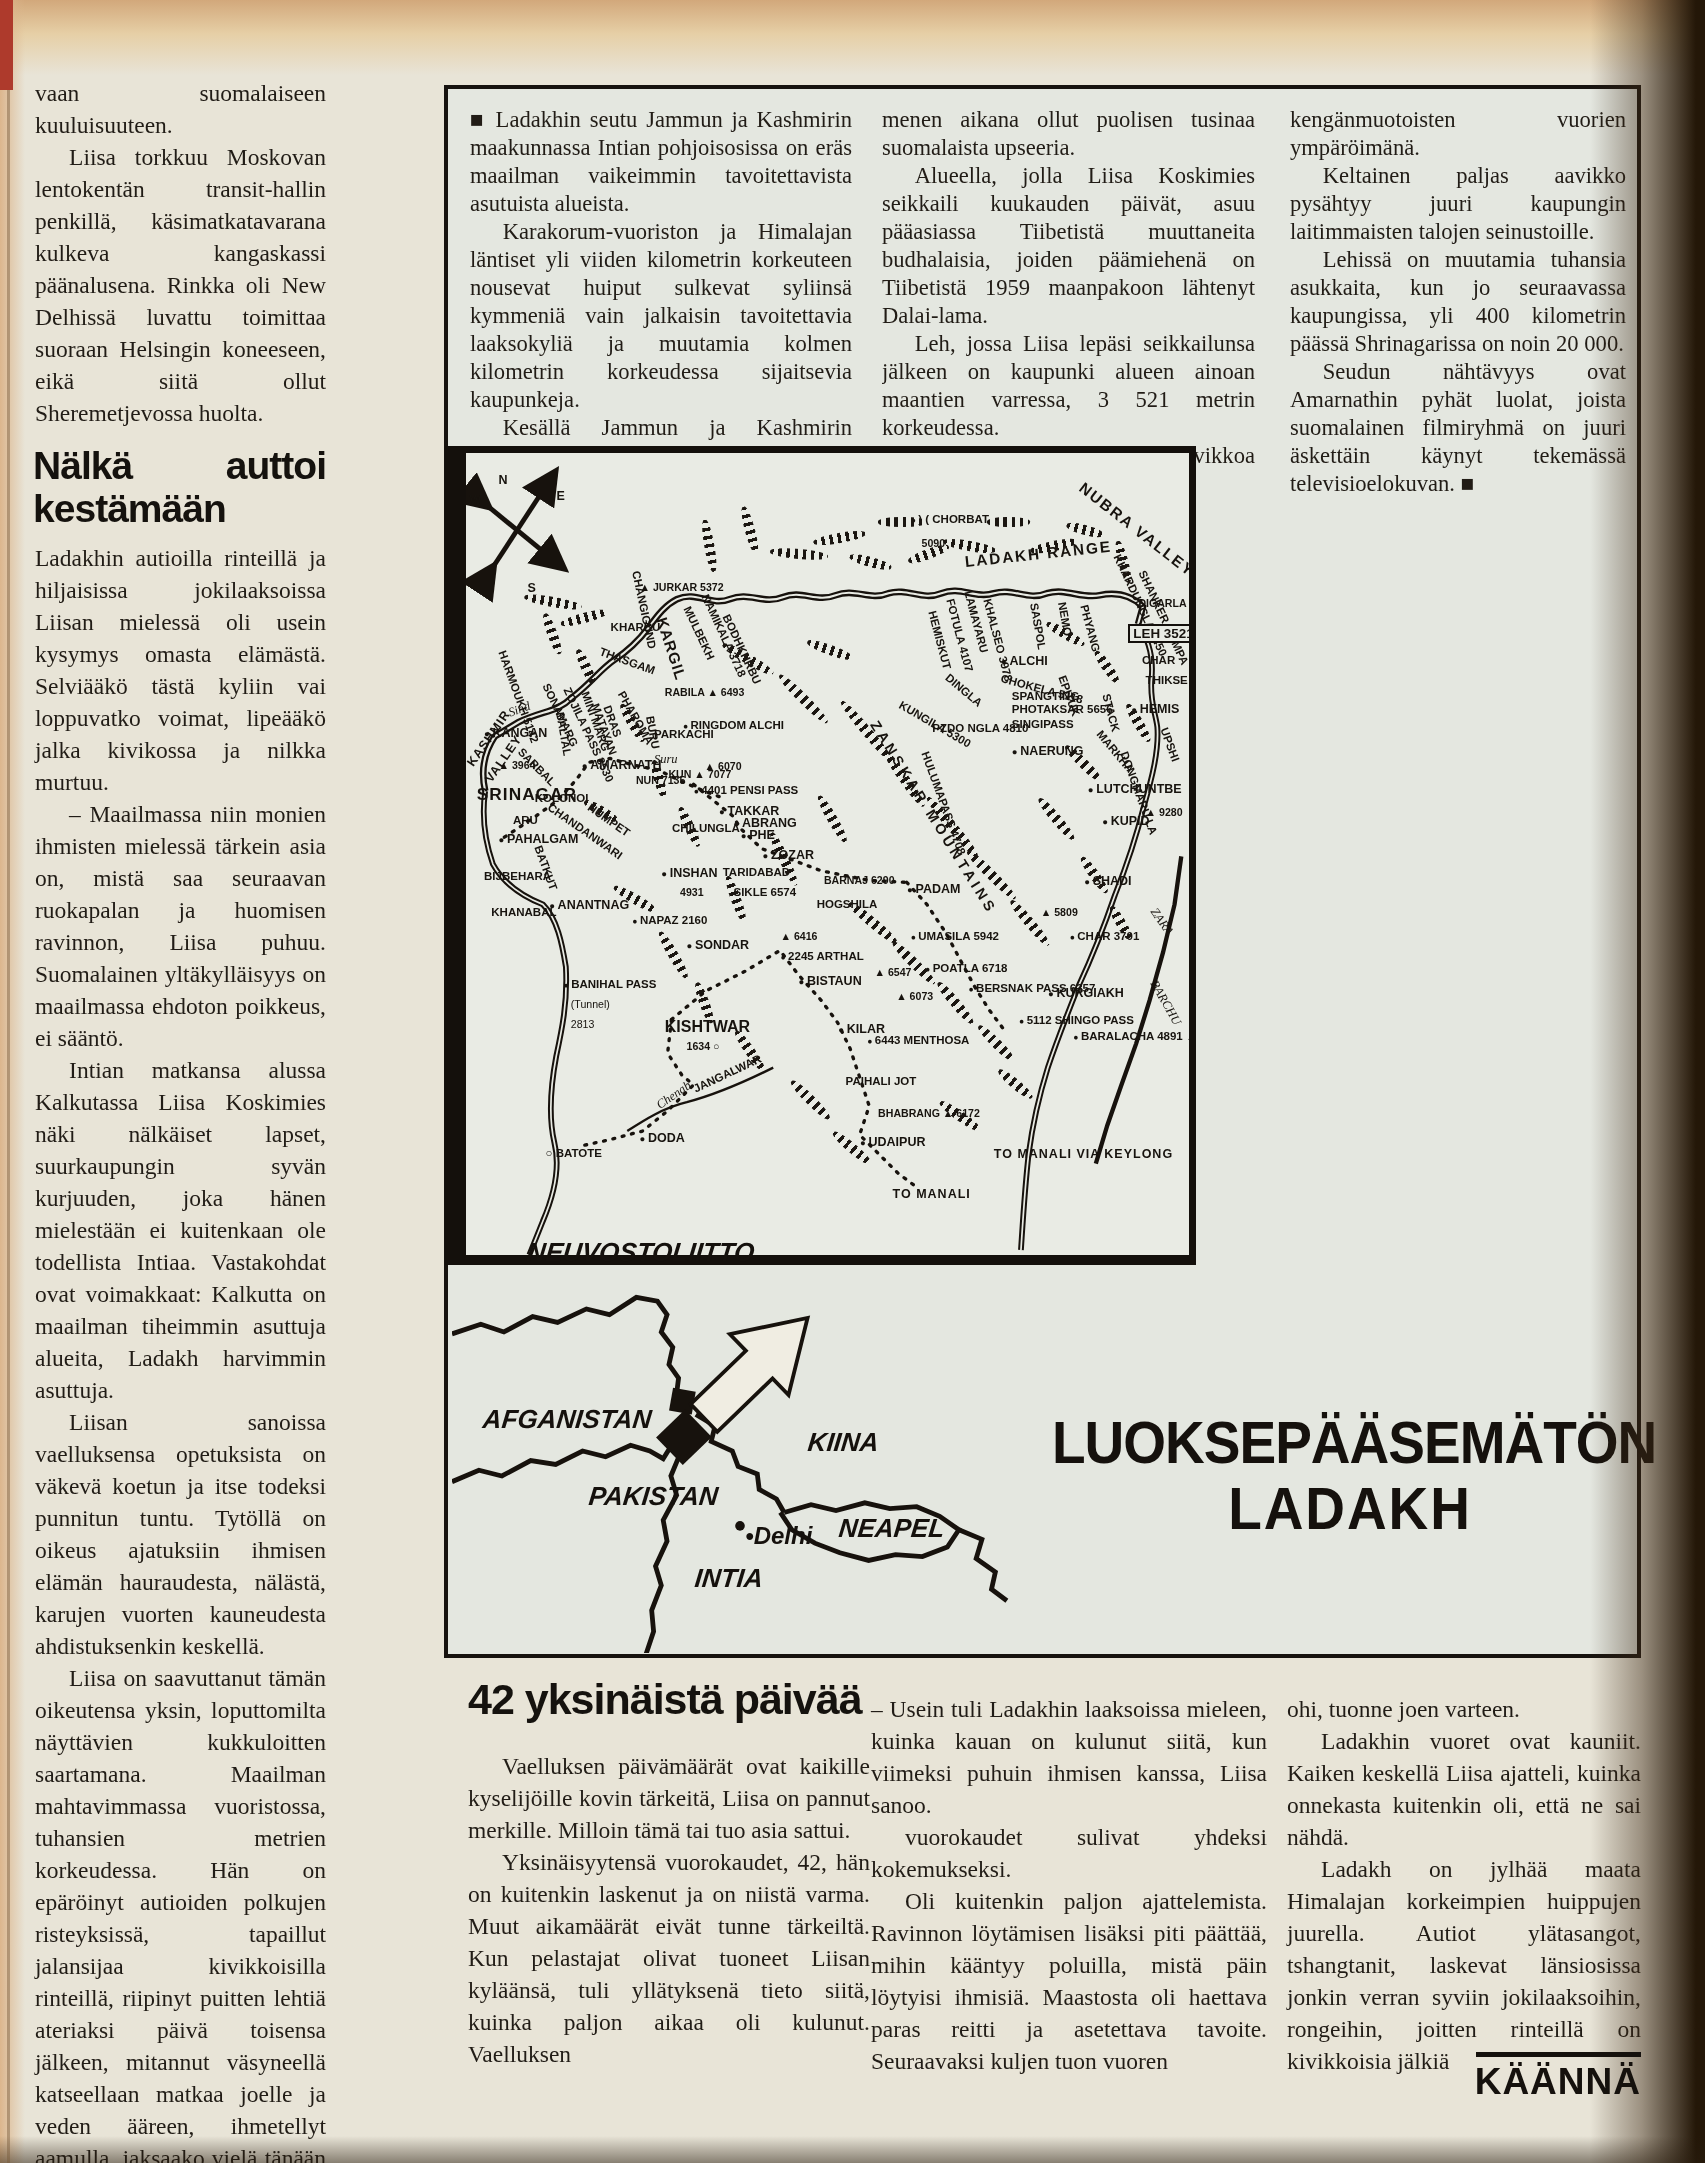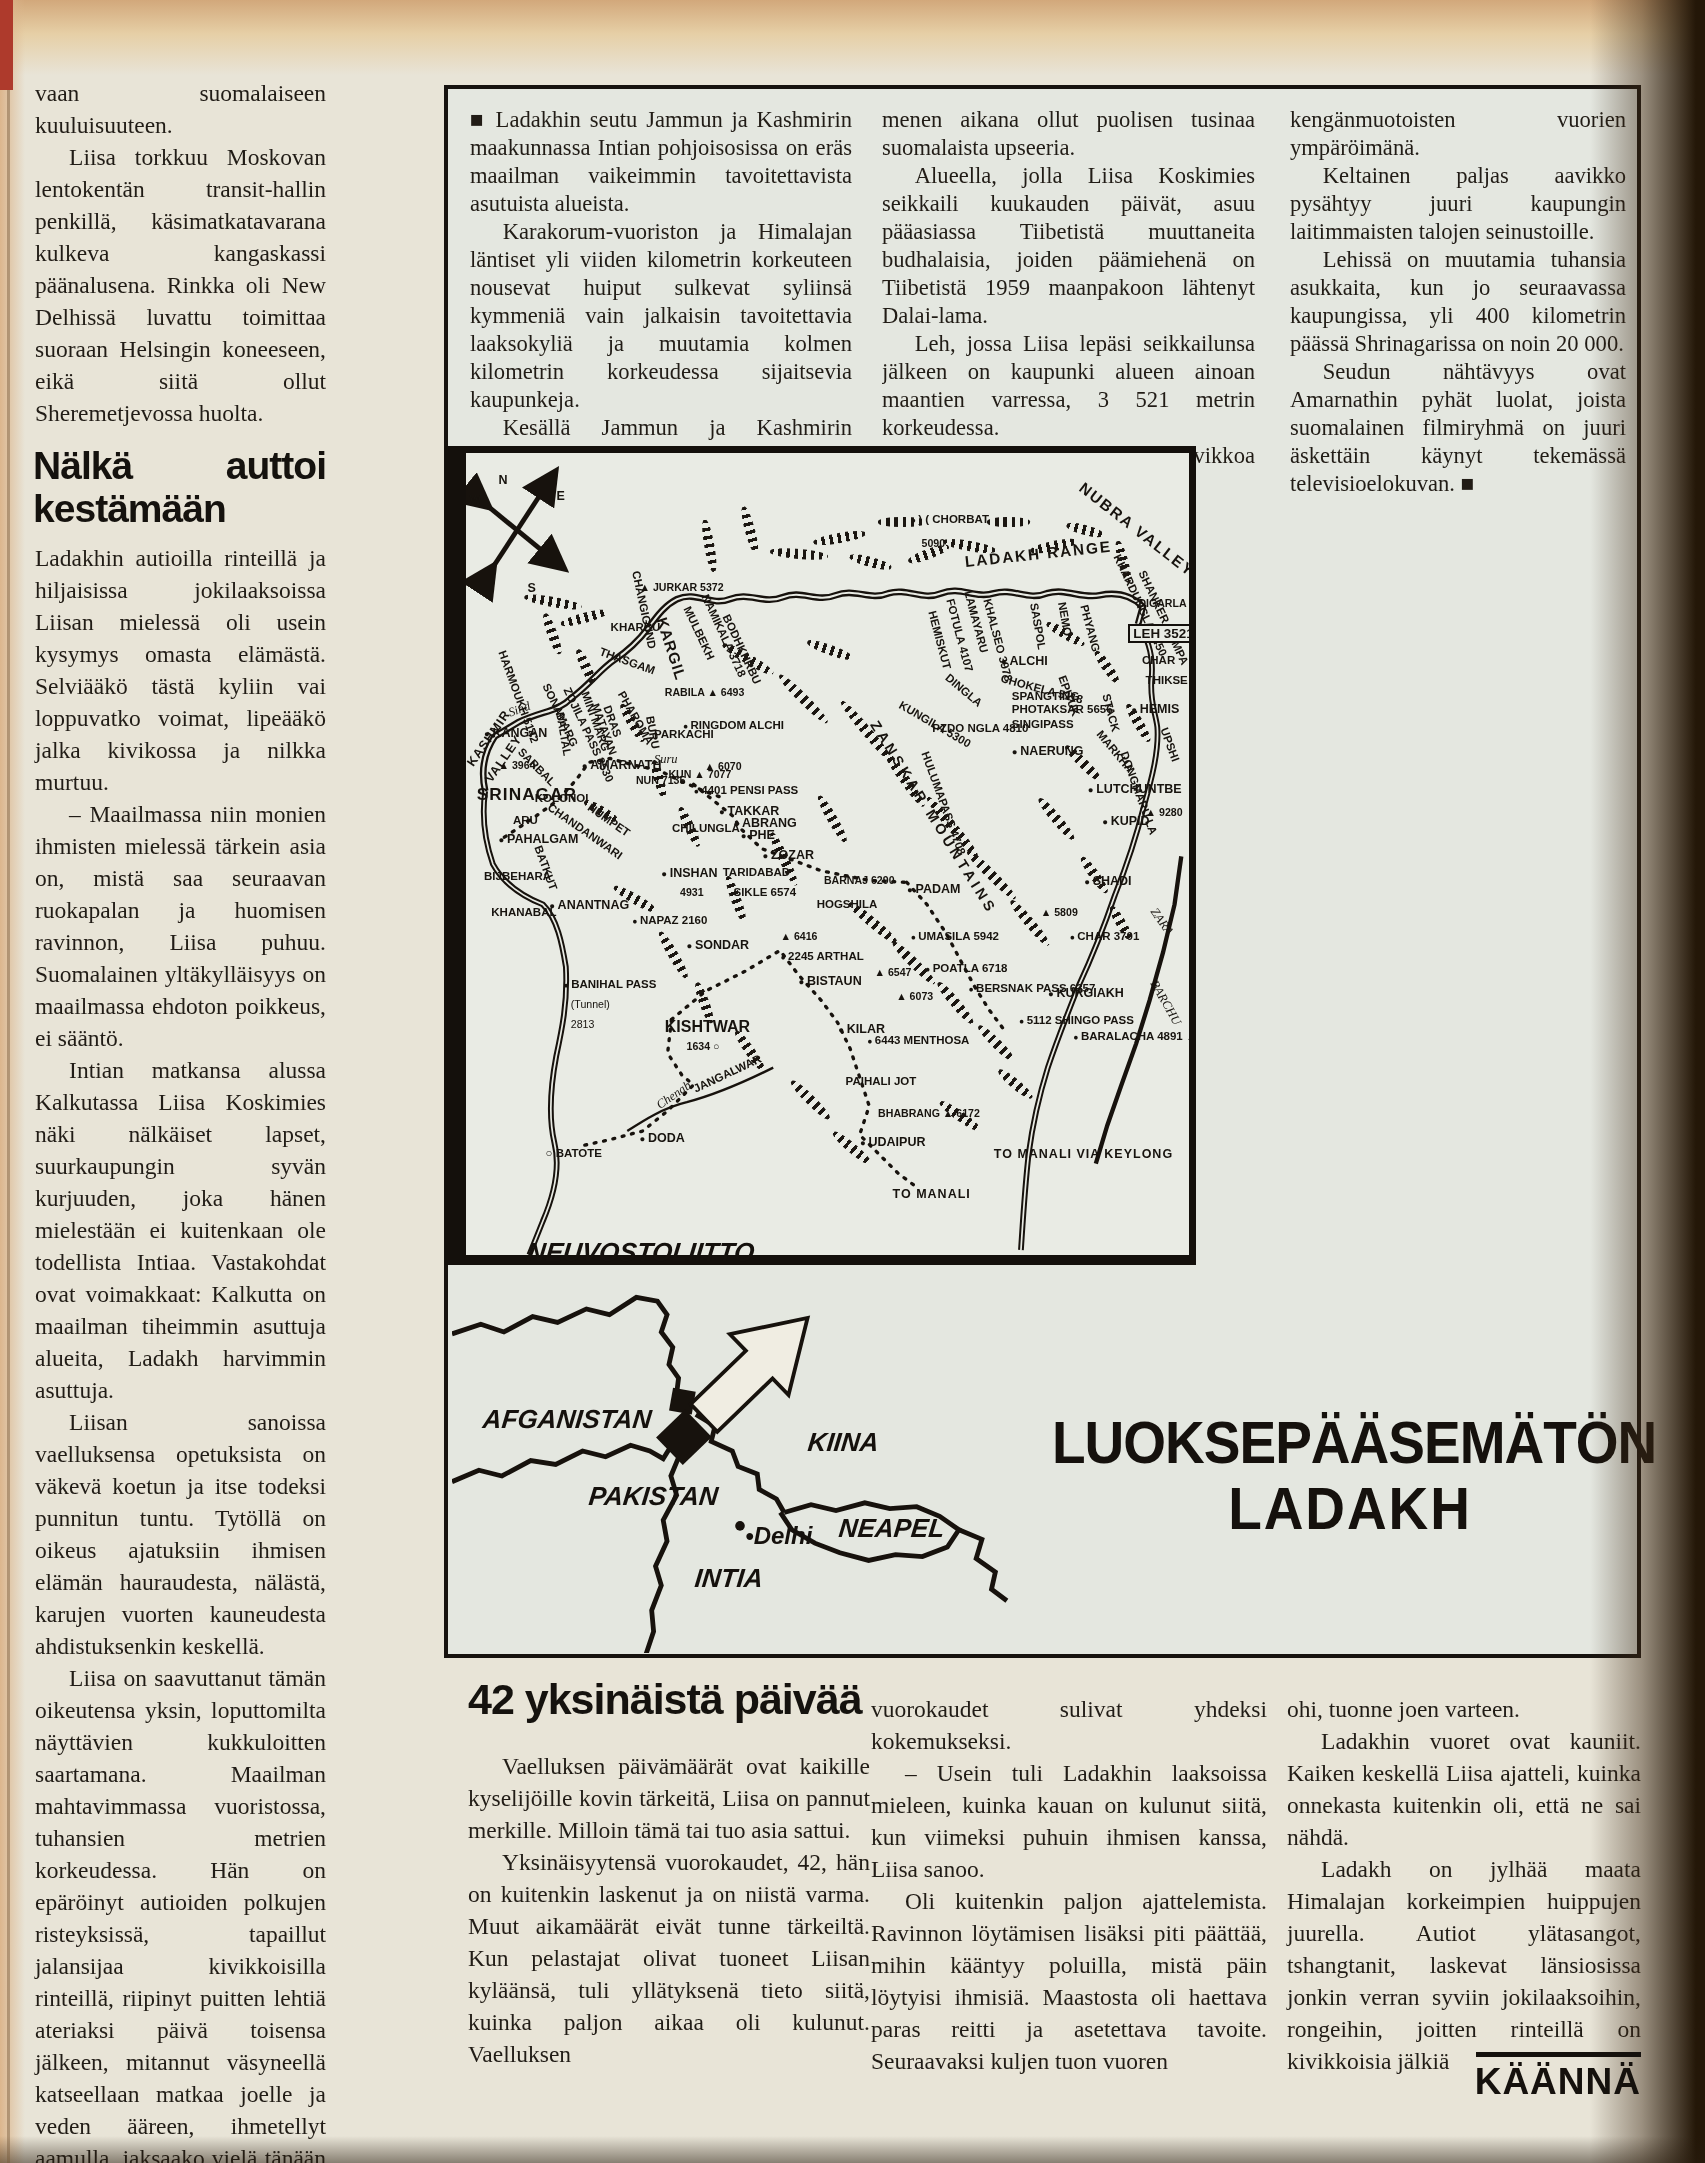--- a/index.html
+++ b/index.html
@@ -371,22 +371,22 @@
     <div class="l1">LUOKSEPÄÄSEMÄTÖN</div>
     <div class="l2">LADAKH</div>
   </div>
 
   <div id="bottom-heading">42 yksinäistä päivää</div>
   <div id="bot-col1" class="col indent-first">
       <p class="para">Vaelluksen päivämäärät ovat kaikille kyselijöille kovin tärkeitä, Liisa on pannut merkille. Milloin tämä tai tuo asia sattui.</p>
       <p class="para">Yksinäisyytensä vuorokaudet, 42, hän on kuitenkin laskenut ja on niistä varma. Muut aikamäärät eivät tunne tärkeiltä. Kun pelastajat olivat tuoneet Liisan kyläänsä, tuli yllätyksenä tieto siitä, kuinka paljon aikaa oli kulunut. Vaelluksen</p>
     </div>
   <div id="bot-col2" class="col">
+      <p class="para">– Usein tuli Ladakhin laaksoissa mieleen, kuinka kauan on kulunut siitä, kun viimeksi puhuin ihmisen kanssa, Liisa sanoo.</p>
       <p class="para">vuorokaudet sulivat yhdeksi kokemukseksi.</p>
-      <p class="para">– Usein tuli Ladakhin laaksoissa mieleen, kuinka kauan on kulunut siitä, kun viimeksi puhuin ihmisen kanssa, Liisa sanoo.</p>
       <p class="para">Oli kuitenkin paljon ajattelemista. Ravinnon löytämisen lisäksi piti päättää, mihin kääntyy poluilla, mistä päin löytyisi ihmisiä. Maastosta oli haettava paras reitti ja asetettava tavoite. Seuraavaksi kuljen tuon vuoren</p>
     </div>
   <div id="bot-col3" class="col">
       <p class="para">ohi, tuonne joen varteen.</p>
       <p class="para">Ladakhin vuoret ovat kauniit. Kaiken keskellä Liisa ajatteli, kuinka onnekasta kuitenkin oli, että ne sai nähdä.</p>
       <p class="para">Ladakh on jylhää maata Himalajan korkeimpien huippujen juurella. Autiot ylätasangot, tshangtanit, laskevat länsiosissa jonkin verran syviin jokilaaksoihin, rongeihin, joitten rinteillä on kivikkoisia jälkiä</p>
     </div>
 
   <div id="turn">
     <div class="bar"></div>

